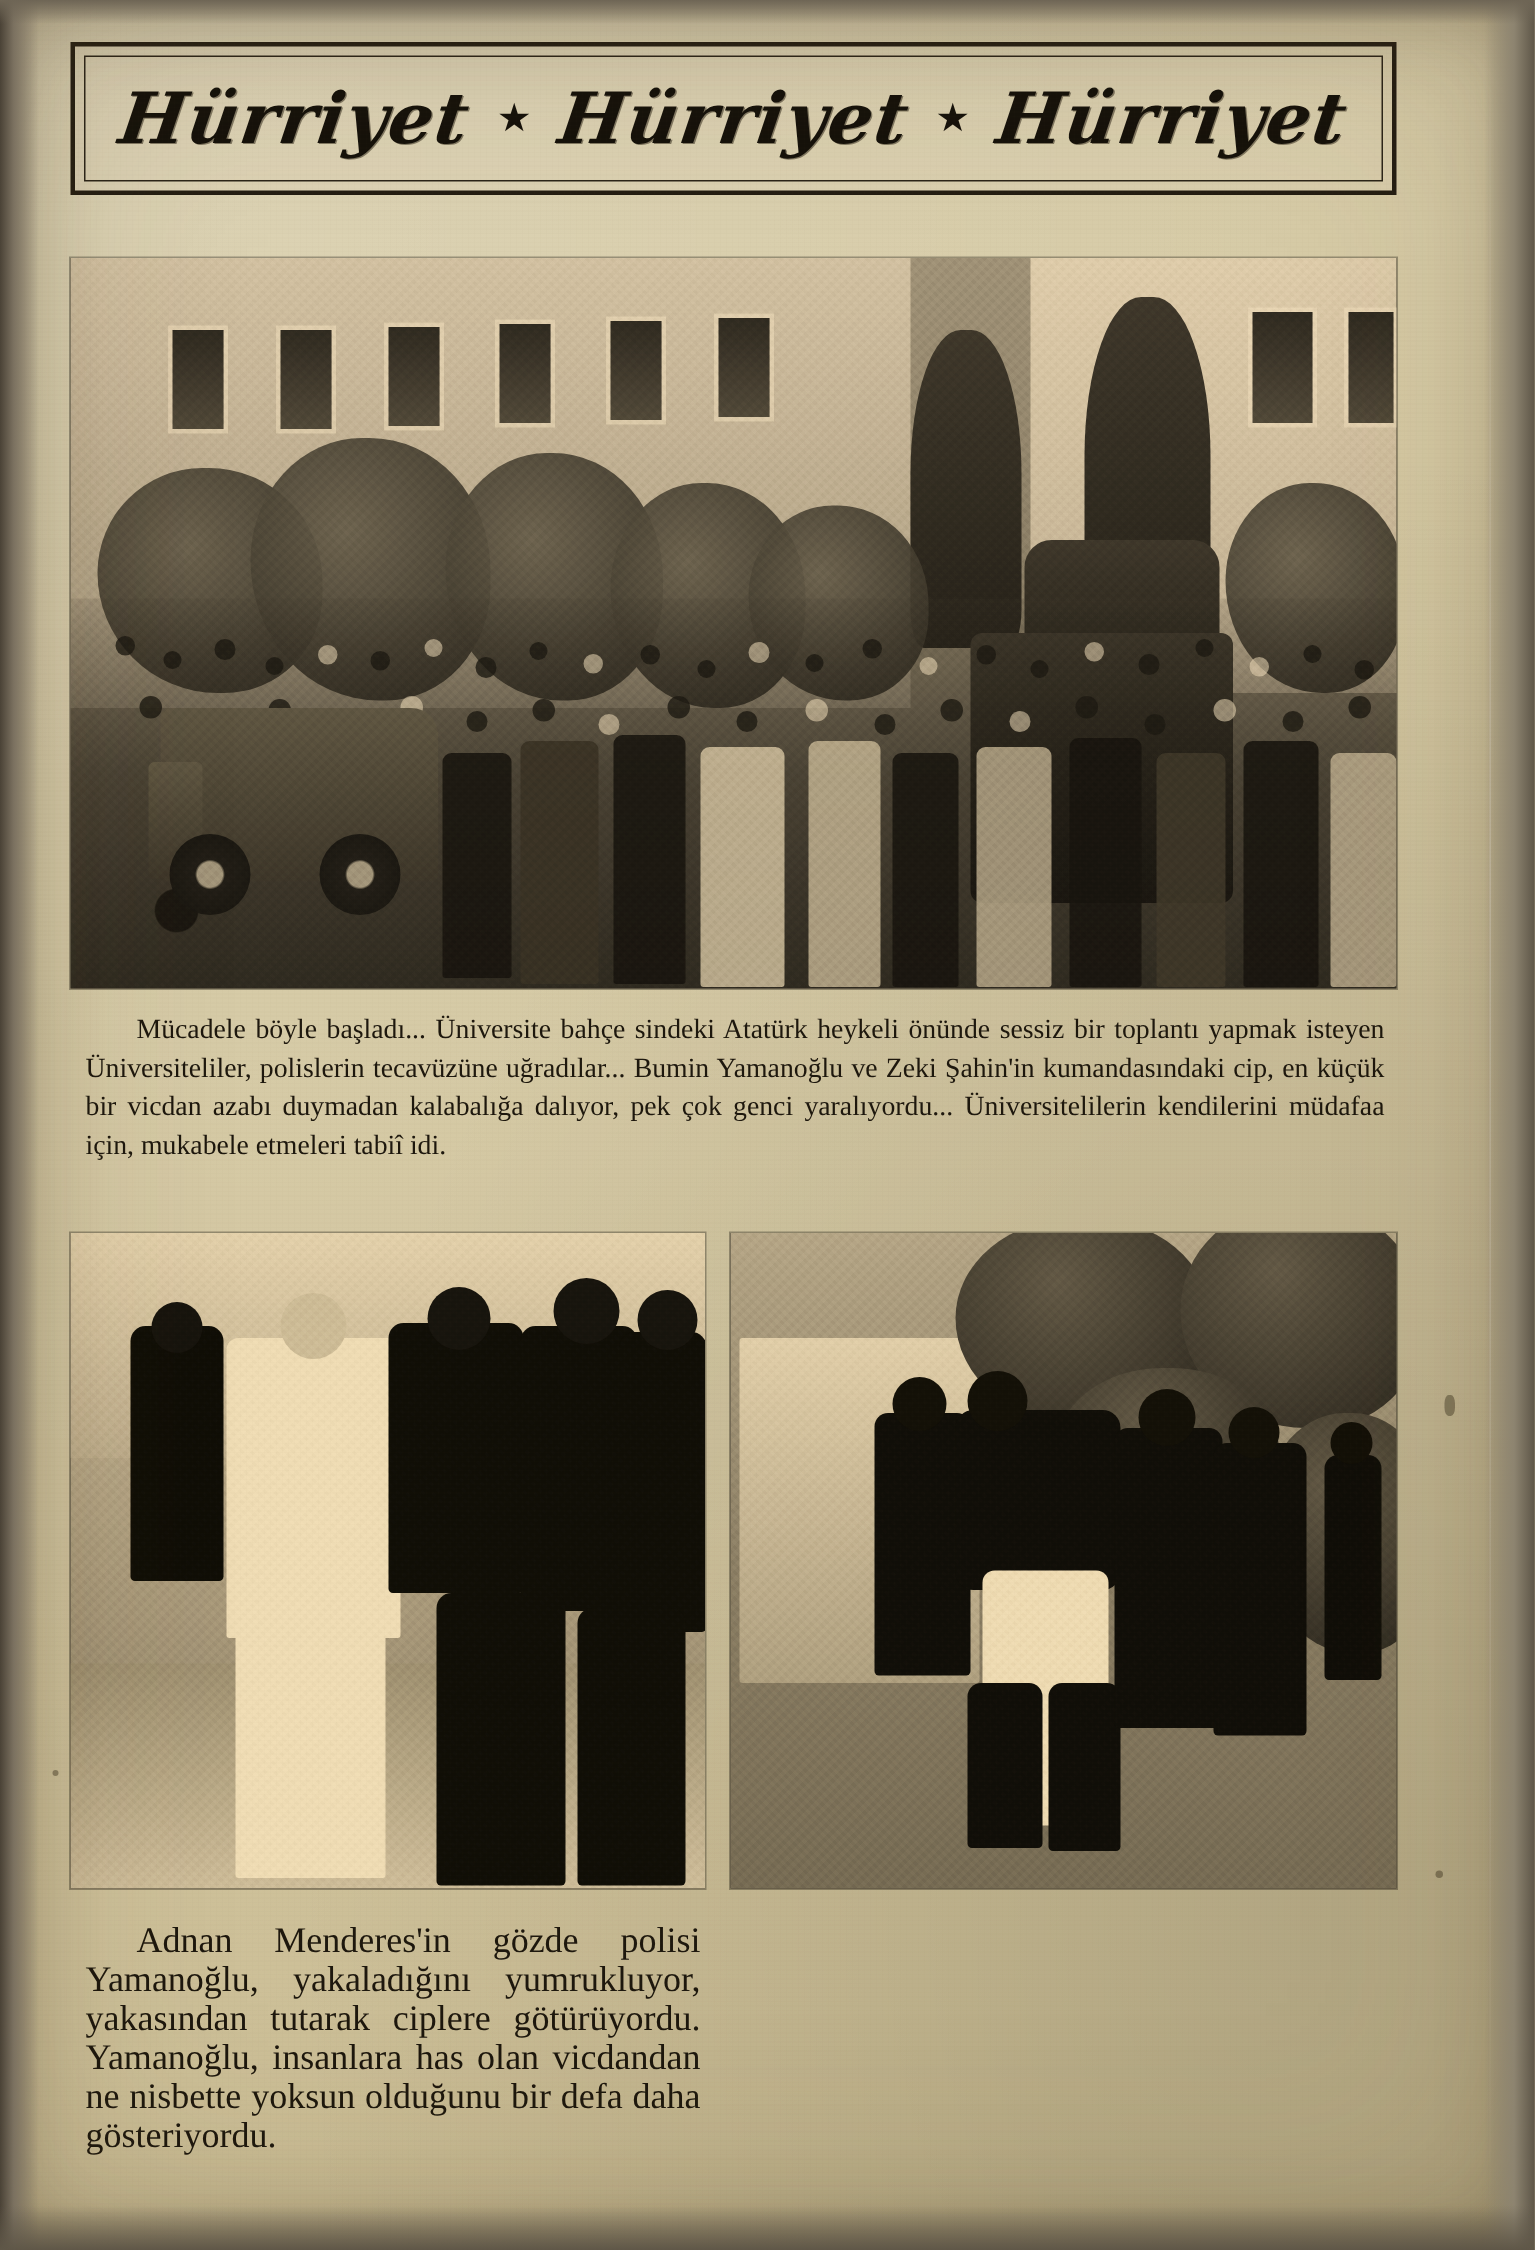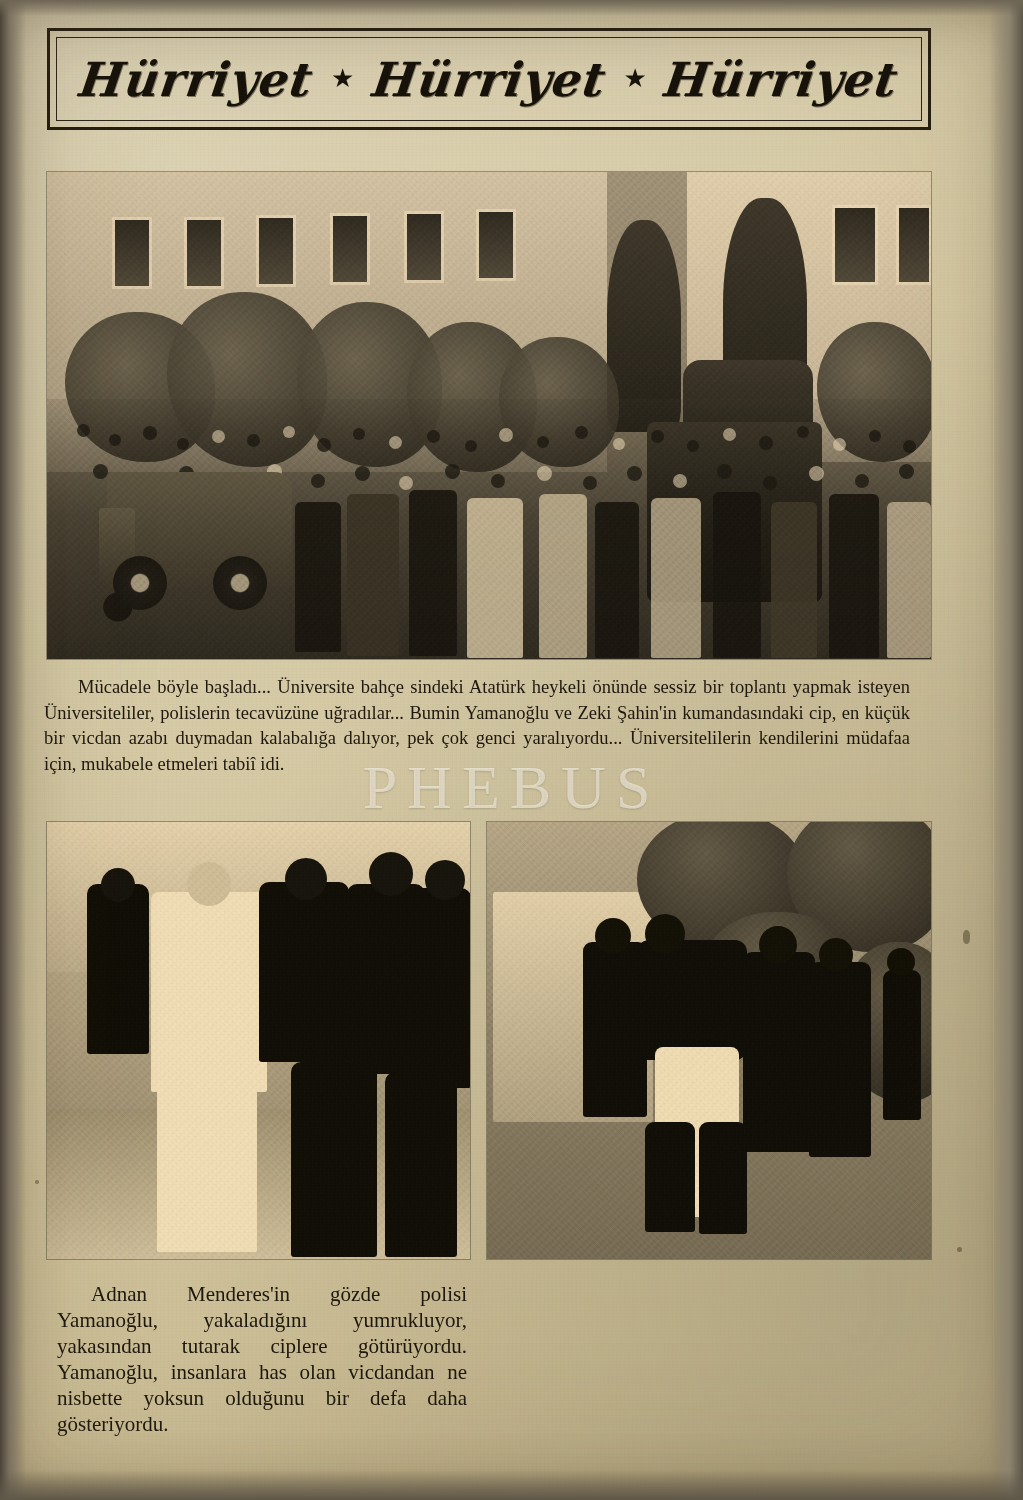--- a/index.html
+++ b/index.html
@@ -247,32 +247,32 @@
 
   
   .caption {
     position: absolute;
     color: #1d170d;
     font-family: "Liberation Serif", serif;
     text-align: justify;
     text-justify: inter-word;
   }
   .cap-main {
-    left: 44px;
+    left: 57px;
     top: 675px;
     width: 866px;
     font-size: 18.5px;
     line-height: 25.5px;
     text-indent: 34px;
   }
   .cap-left {
     left: 57px;
     top: 1281px;
     width: 410px;
-    font-size: 21px;
+    font-size: 24px;
     line-height: 26px;
     text-indent: 34px;
   }
   .cap-right {
     left: 501px;
     top: 1281px;
     width: 424px;
     font-size: 18.5px;
     line-height: 26px;
     text-indent: 34px;
@@ -403,21 +403,20 @@
     <div class="m-figure" style="left:666px; top:320px; width:48px; height:166px;"></div>
     <div class="m-figure" style="left:724px; top:330px; width:46px; height:156px; background:rgba(60,54,40,.9);"></div>
     <div class="m-figure" style="left:782px; top:322px; width:50px; height:164px;"></div>
     <div class="m-figure" style="left:840px; top:330px; width:44px; height:156px; background:rgba(170,161,140,.8);"></div>
 
     <div class="noise"></div>
   </div>
 
   <div class="caption cap-main">Mücadele böyle başladı... Üniversite bahçe sindeki Atatürk heykeli önünde sessiz bir toplantı yapmak isteyen Üniversiteliler, polislerin tecavüzüne uğradılar... Bumin Yamanoğlu ve Zeki Şahin'in kumandasındaki cip, en küçük bir vicdan azabı duymadan kalabalığa dalıyor, pek çok genci yaralıyordu... Üniversitelilerin kendilerini müdafaa için, mukabele etmeleri tabiî idi.</div>
 
-  <div class="watermark">PHEBUS</div>
 
   <div class="photo ph-left">
     <div class="ph-bg l-bg"></div>
     <div class="l-wall"></div>
     <div class="l-ground"></div>
 
     <div class="l-man" style="left:40px;  top:62px;  width:62px; height:170px;"></div>
     <div class="l-head" style="left:54px; top:46px;  width:34px; height:34px;"></div>
 
     <div class="l-light" style="left:104px; top:70px; width:116px; height:200px;"></div>

